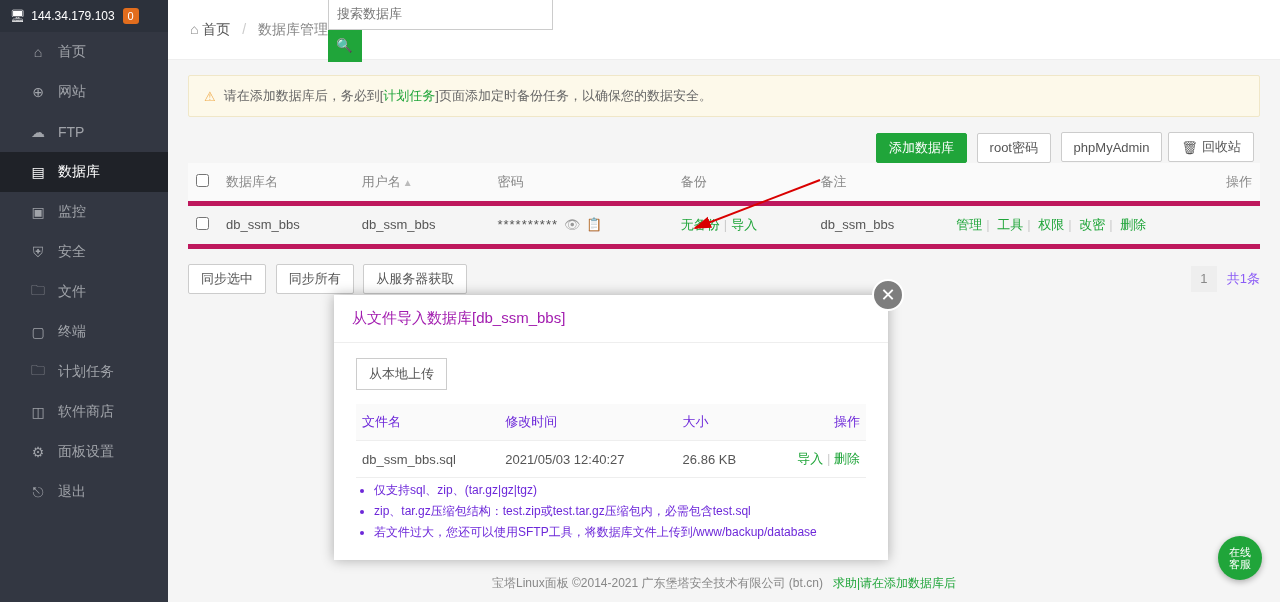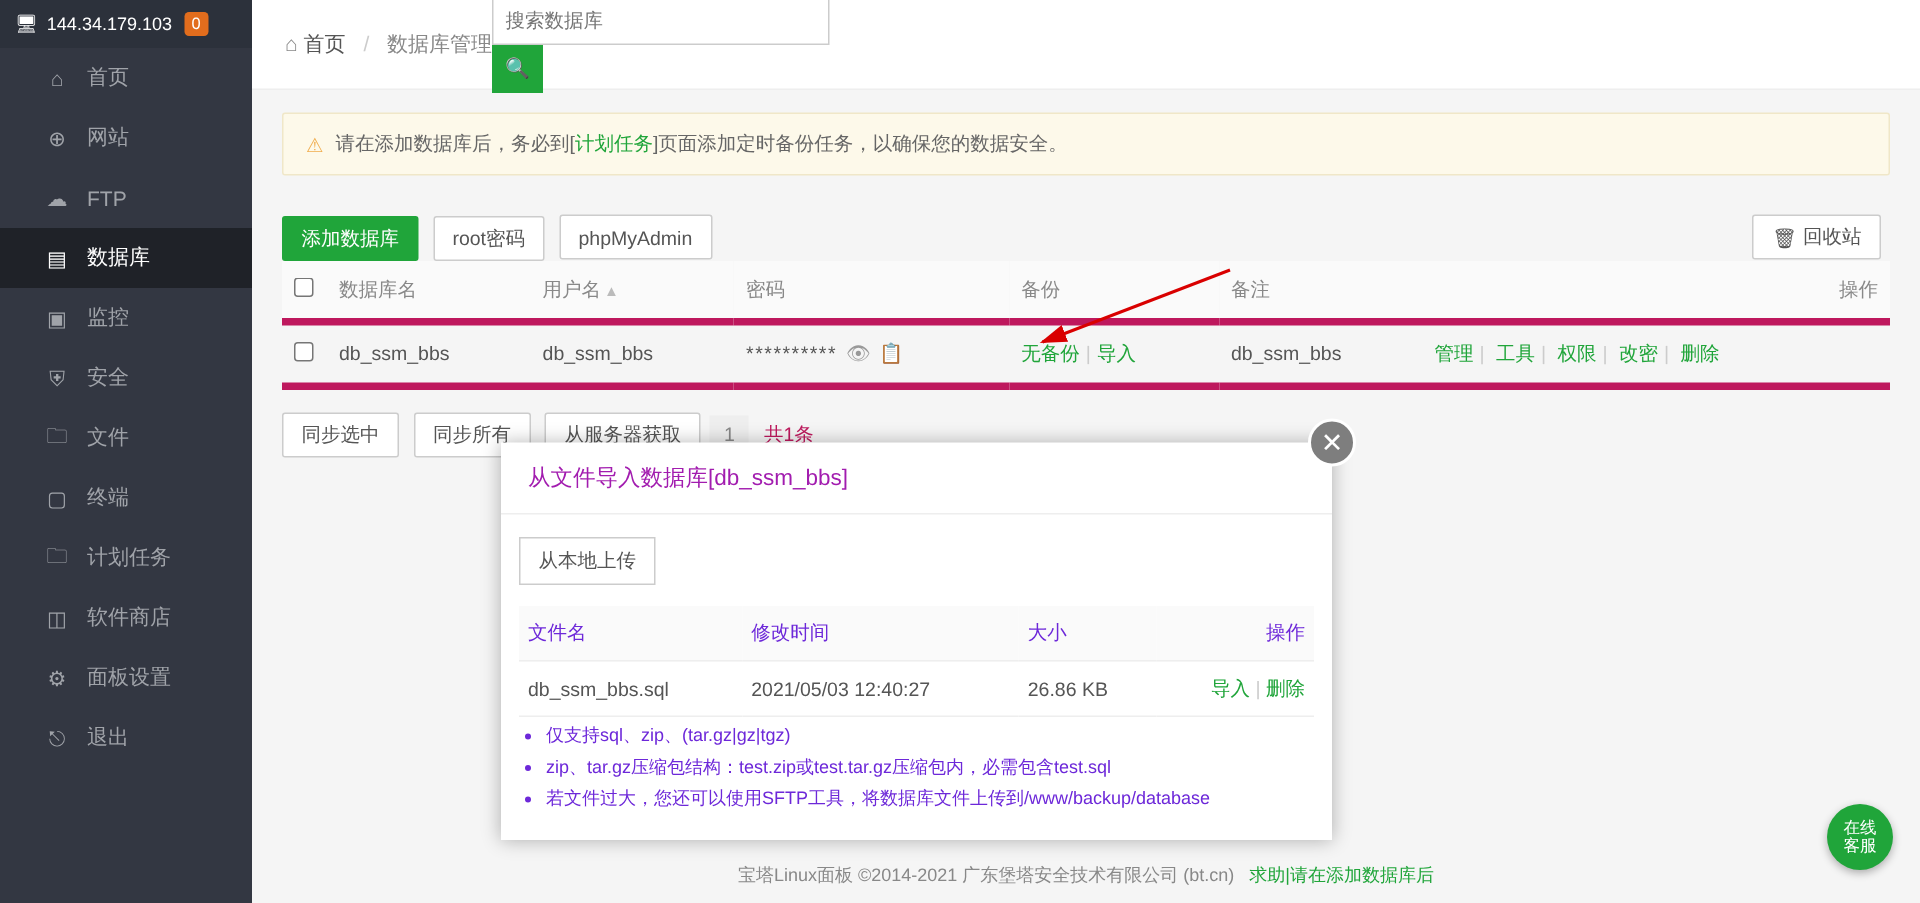--- a/index.html
+++ b/index.html
@@ -20,53 +20,53 @@
 .crumb { color:#888; font-size:14px; }
 .crumb a { color:#555; text-decoration:none; }
 .crumb .sep { margin:0 8px; color:#ccc; }
 .search-wrap { display:flex;flex-direction:column; }
 .search-wrap input { width:225px; height:32px; border:1px solid #ccc; padding:0 8px; font-size:13px; }
 .search-wrap button { width:34px; height:32px; background:#20a53a; border:none; color:#fff; cursor:pointer; display:flex; align-items:center; justify-content:center; }
 .alert { background:#fdf9ea; border:1px solid #f0e7c8; padding:11px 15px; display:flex; align-items:center; font-size:13px; color:#666; margin:15px 20px 0; border-radius:2px;}
 .alert .warn-ico { color:#f0ad4e; margin-right:8px; }
 .alert .green { color:#20a53a; }
 
-.toolbar { margin:26px 20px 0; display:flex; justify-content:space-between; }
+.toolbar { margin:15px 20px 0; display:flex; justify-content:flex-end; }
 .btn { height:30px; padding:0 12px; border:1px solid #ccc; background:#fff; cursor:pointer; font-size:13px; color:#555; border-radius:2px; display:inline-flex; align-items:center; margin-right:6px;}
 .btn.primary { background:#20a53a; border-color:#20a53a; color:#fff; }
 .btn .trash { margin-right:4px; }
 
 .table { width:calc(100% - 40px); margin:0 20px; border-collapse:collapse; }
 .table th, .table td { text-align:left; padding:10px 8px; border-bottom:5px solid #be185d; font-size:13px; font-weight:normal;}
 .table th { background:#fafafa; color:#888; }
 .table .col-chk { width:30px; }
 .table input[type=checkbox]{ cursor:pointer; }
 .sort-ico { color:#bbb; font-size:10px; margin-left:2px; }
 .stars { letter-spacing:1px; }
 .eye-ico, .copy-ico { color:#999; margin-left:6px; cursor:pointer; }
 .db-backup a { color:#20a53a; text-decoration:none; }
 .db-backup .nb { color:#20a53a; }
 .db-backup .sep2 { color:#ccc; margin:0 4px;}
 .actions { text-align:right; }
 .actions a { color:#20a53a; text-decoration:none; }
 .actions .sep2{ color:#ccc; margin:0 4px;}
 
-.table-footer { margin:15px 20px; display:flex; justify-content:flex-start; align-items:center;}
+.table-footer { margin:15px 20px; display:flex; justify-content:space-between; align-items:center;}
 .pagination { display:flex; align-items:center; }
 .page-num { background:#eee; width:26px; height:26px; display:inline-flex; align-items:center; justify-content:center; color:#888; margin-right:10px; font-size:13px;}
-.total { color:#be185d; font-size:13px;}
+.total { color:#8b5cf6; font-size:13px;}
 
 
 .arrow-svg { position:absolute; pointer-events:none; }
 
 
 .modal { position:absolute; left:334px; top:295px; width:554px; background:#fff; box-shadow:0 0 12px rgba(0,0,0,0.3); z-index:100; }
 .modal-close { position:absolute; right:-16px; top:-16px; width:32px; height:32px; border-radius:50%; background:#7e7e7e; color:#fff; display:flex; align-items:center; justify-content:center; font-size:18px; cursor:pointer; border:2px solid #fff;}
 .modal-title { padding:14px 18px; font-size:15px; color:#a21caf; border-bottom:1px solid #eee;}
-.modal-body { padding:15px 12px;}
+.modal-body { padding:15px 22px;}
 .upload-btn { border:1px solid #ccc; padding:6px 12px; font-size:13px; color:#555; cursor:pointer; background:#fff; display:inline-block;}
 .modal-table { width:100%; margin-top:14px; border-collapse:collapse;}
 .modal-table th, .modal-table td { text-align:left; padding:9px 6px; font-size:13px; border-bottom:1px solid #eee;}
 .modal-table th { color:#6d28d9; background:#fafafa; font-weight:normal;}
 .modal-table .mt-act { text-align:right; }
 .modal-table .mt-act a { color:#20a53a; text-decoration:none;}
 .modal-tips { margin-top:3px; color:#6d28d9; font-size:12px; }
 .modal-tips li { margin:4px 0 4px 18px; }
 
 .footer { position:absolute; bottom:10px; left:168px; right:0; text-align:center; color:#888; font-size:12px;}

